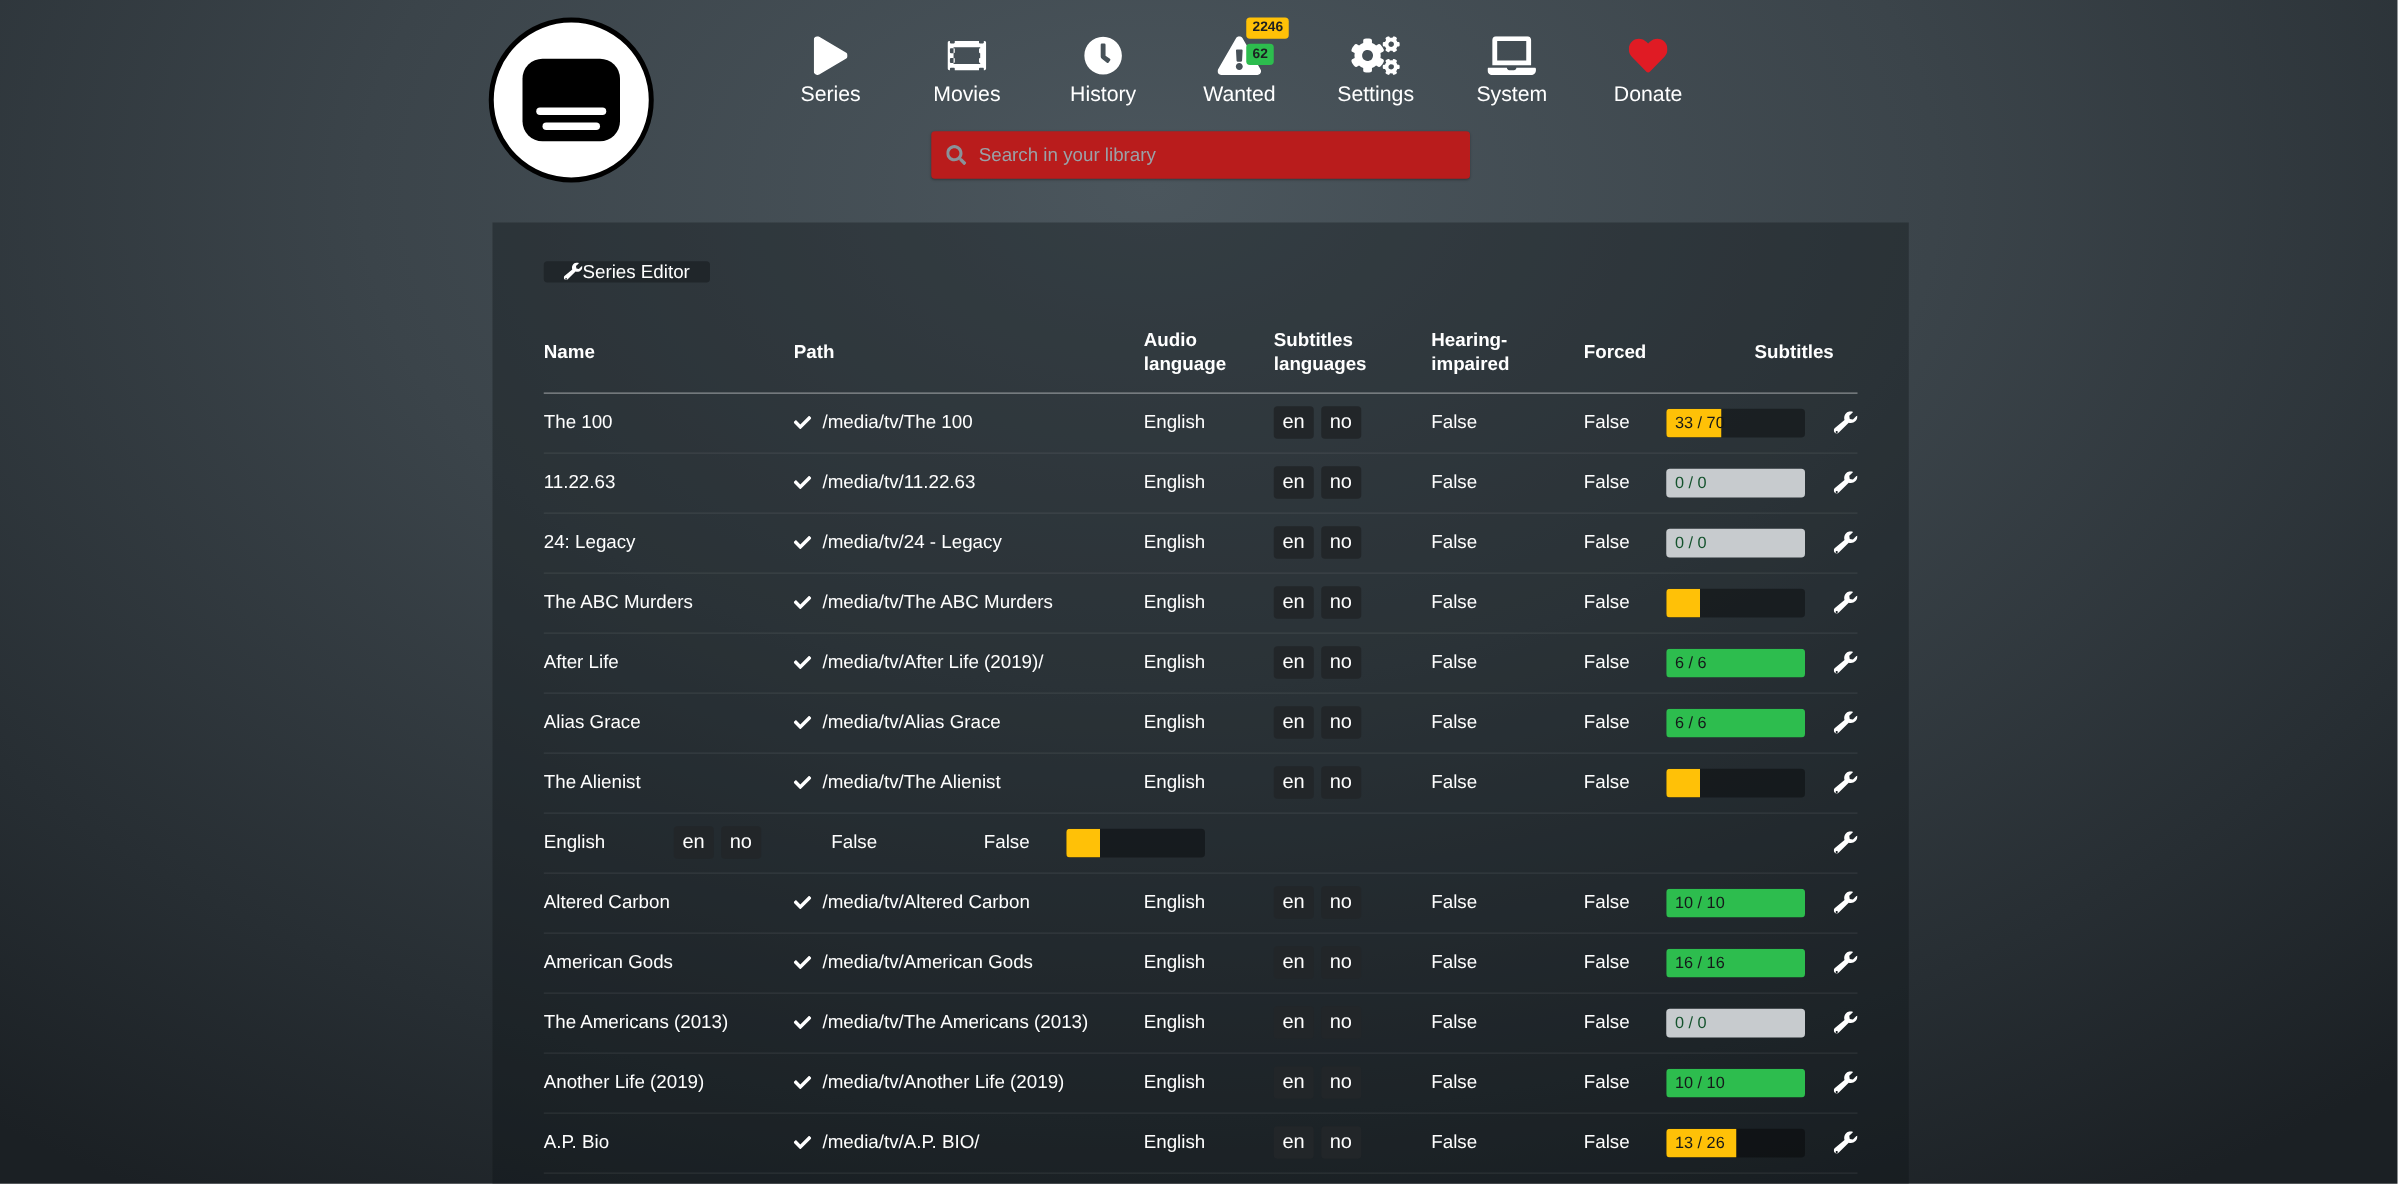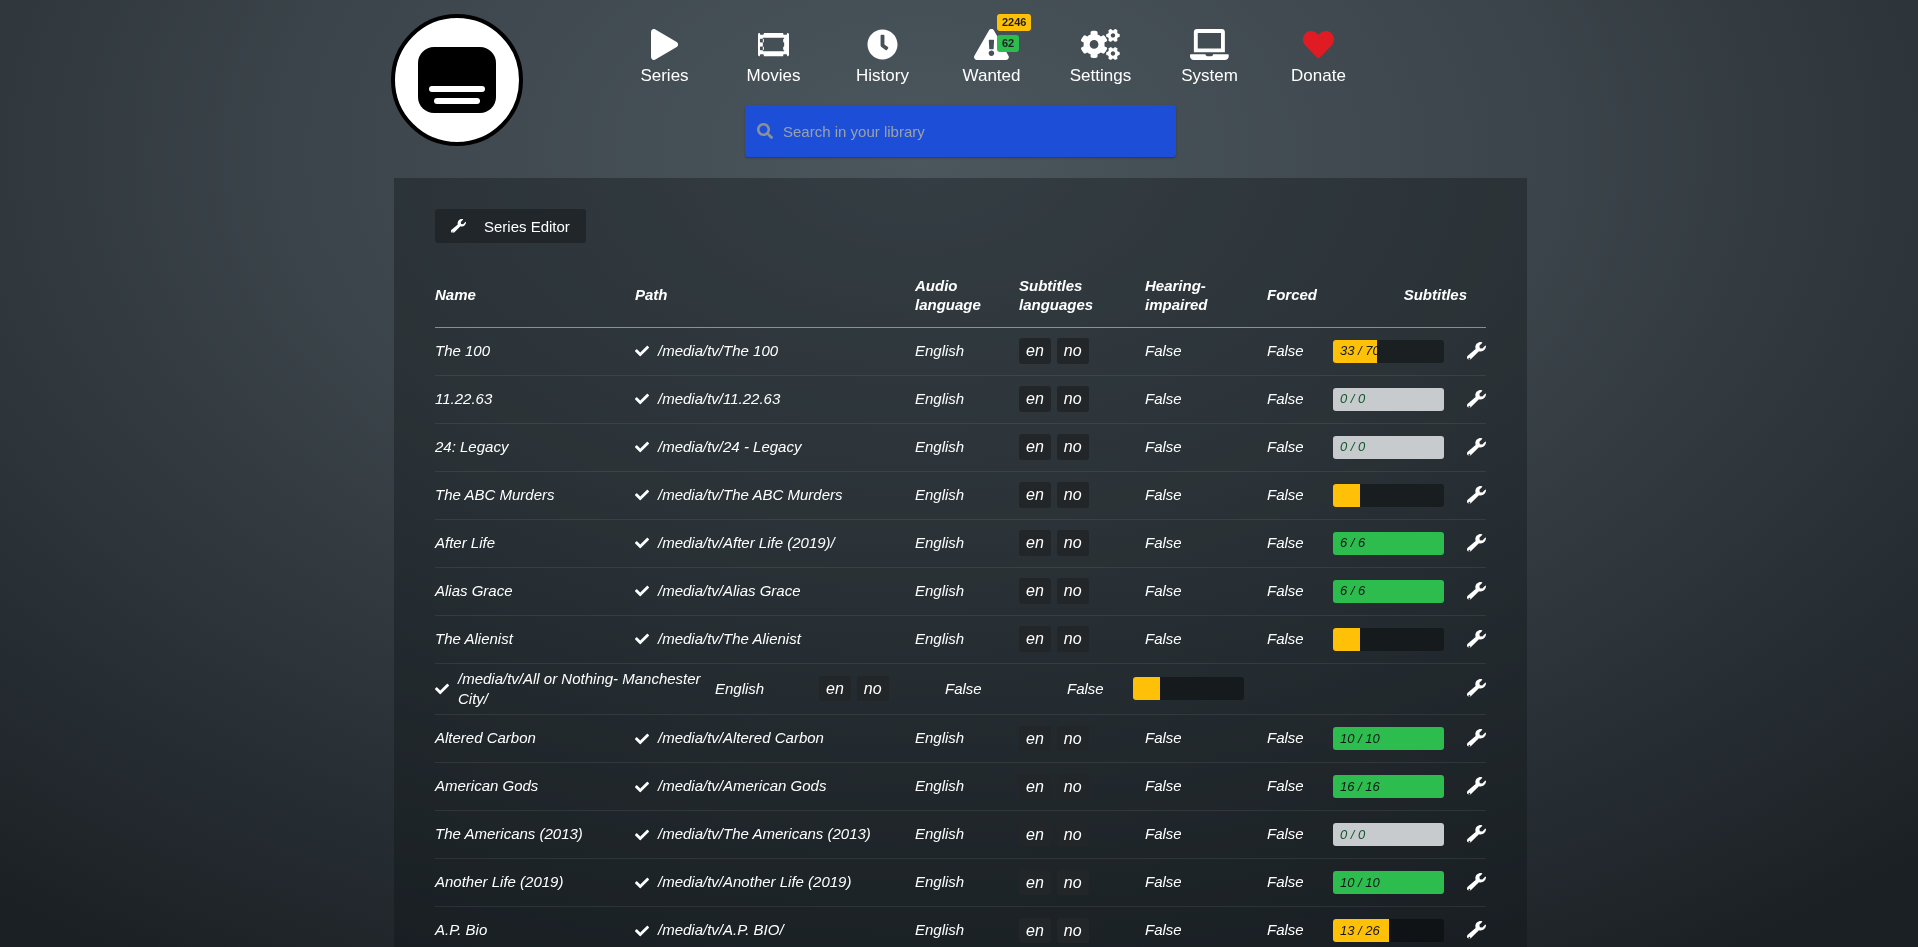--- a/index.html
+++ b/index.html
@@ -22,37 +22,37 @@
   .logo-tv .line2 { position:absolute; left:16px; right:16px; bottom:9px; height:6px; background:#fff; border-radius:3px; }
 
   .nav { position:absolute; left:610px; top:20px; display:flex; }
   .nav-item { width:109px; display:flex; flex-direction:column; align-items:center; cursor:pointer; position:relative; }
   .nav-icon { height:40px; display:flex; align-items:flex-end; justify-content:center; }
   .nav-icon svg { height:31px; fill:#fff; }
   .nav-label { font-size:17px; margin-top:6px; color:#fff; }
   .badge-stack { position:absolute; top:-6px; left:60px; display:flex; flex-direction:column; gap:4px; align-items:flex-start; }
   .mini-badge { font-size:11px; font-weight:bold; color:#1c1f22; padding:2px 5px; border-radius:3px; line-height:1.2; }
 
-  .search-wrap { position:absolute; left:745px; top:105px; width:431px; height:52px;
-    background:#1d4ed8; border-radius:3px; display:flex; align-items:center; padding:0 12px;
+  .search-wrap { position:absolute; left:745px; top:105px; width:431px; height:38px;
+    background:#b91c1c; border-radius:3px; display:flex; align-items:center; padding:0 12px;
     box-shadow:0 1px 2px rgba(0,0,0,0.3); }
   .search-wrap svg { width:16px; height:16px; fill:#8a9299; margin-right:10px; flex:none; }
   .search-input { background:transparent; border:none; outline:none; color:#cfd4d8; font-size:15px; width:100%; }
   .search-input::placeholder { color:#9aa2a8; }
 
   
   .panel { position:absolute; left:394px; top:178px; width:1133px; height:769px;
     background:rgba(12,16,19,0.35); padding:31px 41px 0; overflow:hidden; }
 
-  .series-editor { display:inline-flex; align-items:center; gap:18px; background:#20262a;
-    color:#fff; font-size:15px; padding:0 16px; height:34px; border-radius:3px; border:none;
+  .series-editor { display:inline-flex; align-items:center; gap:0; background:#20262a;
+    color:#fff; font-size:15px; padding:0 16px; height:17px; border-radius:3px; border:none;
     cursor:pointer; font-family:inherit; }
   .series-editor svg { width:15px; height:15px; fill:#fff; }
 
-  .thead, .trow { display:flex; align-items:center;font-style:italic; }
+  .thead, .trow { display:flex; align-items:center; }
   .thead { margin-top:24px; padding:10px 0 12px; border-bottom:1px solid rgba(255,255,255,0.45);
     font-weight:bold; font-size:15px; line-height:1.25; }
   .trow { min-height:48px; border-bottom:1px solid rgba(255,255,255,0.08); font-size:15px;
     padding:5px 0; line-height:1.35; }
 
   .c-name   { width:200px; padding-right:14px; }
   .c-path   { width:280px; padding-right:14px; display:flex; align-items:center; gap:9px; }
   .c-audio  { width:104px; }
   .c-langs  { width:126px; display:flex; gap:6px; align-items:center; }
   .c-hi     { width:122px; padding-right:10px; }
@@ -380,26 +380,20 @@
       </div>
     </div>
     <div class="cell c-tools">
       <svg class="wrench-btn" viewBox="0 0 512 512">
             <path d="M507.73 109.1c-2.24-9.03-13.54-12.09-20.12-5.51l-74.36 74.36-67.88-11.31-11.31-67.88 74.36-74.36c6.62-6.62 3.43-17.9-5.66-20.16-47.38-11.74-99.55.91-136.58 37.93-39.64 39.64-50.55 97.1-34.05 147.2L18.74 368.79c-24.99 24.99-24.99 65.51 0 90.5 24.99 24.99 65.51 24.99 90.5 0l213.21-213.21c50.12 16.71 107.47 5.68 147.37-34.22 37.07-37.07 49.7-89.32 37.91-136.76zM64 472c-13.25 0-24-10.75-24-24 0-13.26 10.75-24 24-24s24 10.74 24 24c0 13.25-10.75 24-24 24z"></path>
           </svg>
     </div>
   </div>
 
   <div class="trow">
-    <div class="cell c-path">
-      <svg class="check-icon" viewBox="0 0 512 512">
-            <path d="M173.898 439.404l-166.4-166.4c-9.997-9.997-9.997-26.206 0-36.204l36.203-36.204c9.997-9.998 26.207-9.998 36.204 0L192 312.69 432.095 72.596c9.997-9.997 26.207-9.997 36.204 0l36.203 36.204c9.997 9.997 9.997 26.206 0 36.204l-294.4 294.401c-9.998 9.997-26.207 9.997-36.204-.001z"></path>
-          </svg>
-      <span>/media/tv/All or Nothing- Manchester City/</span>
-    </div>
     <div class="cell c-audio">English</div>
     <div class="cell c-langs">
           <span class="lang-badge">en</span>
           <span class="lang-badge">no</span>
         </div>
     <div class="cell c-hi">False</div>
     <div class="cell c-forced">False</div>
     <div class="cell c-prog">
       <div class="progress warning">
         <div class="fill" style="width: 24%;"></div>

